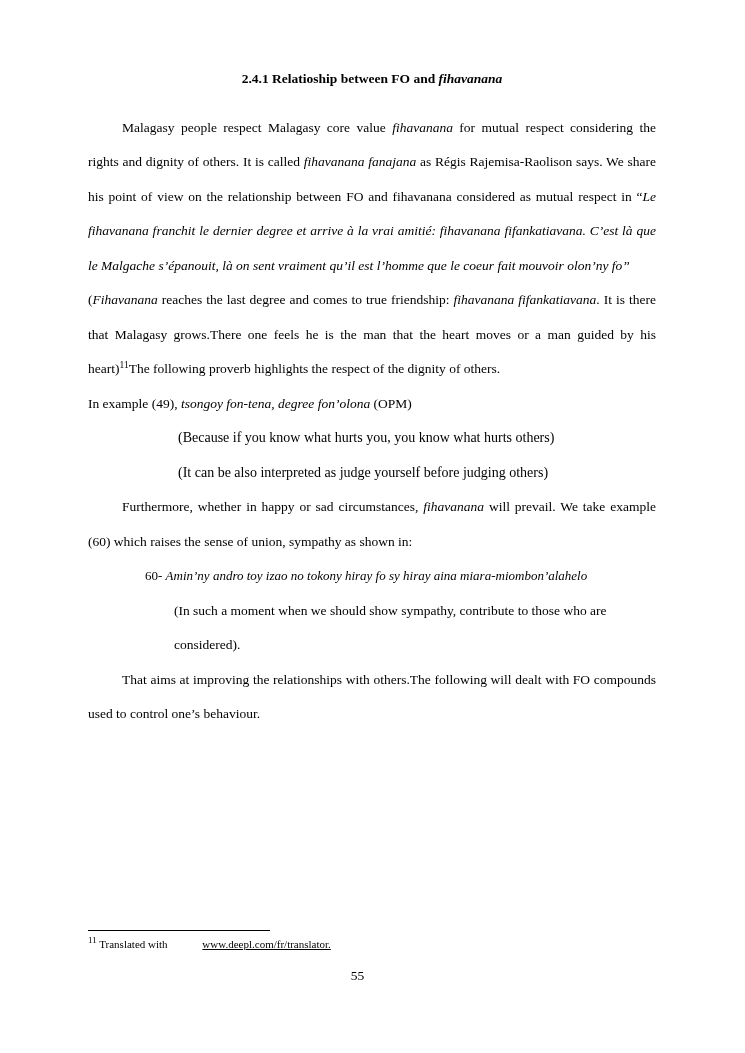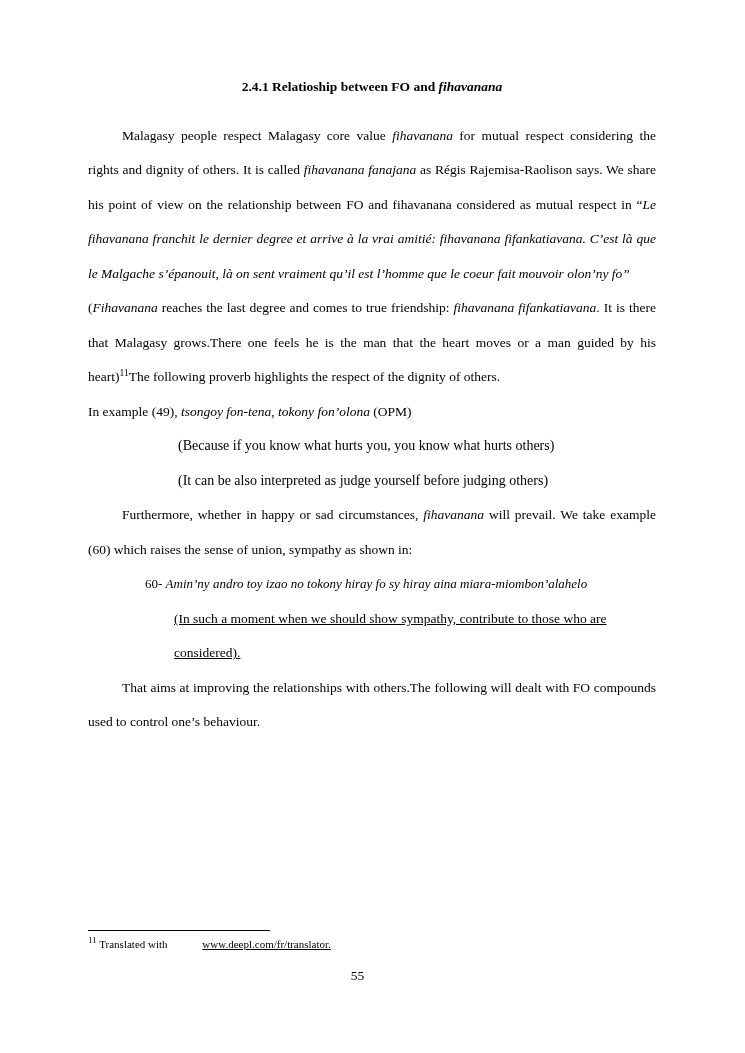--- a/index.html
+++ b/index.html
@@ -16,21 +16,21 @@
     width: 745px;
     height: 1053px;
     margin: 0 auto;
     background: #ffffff;
     box-sizing: border-box;
     overflow: hidden;
   }
   .content {
     position: absolute;
     left: 88px;
-    top: 78px;
+    top: 70px;
     width: 568px;
   }
   .heading {
     text-align: center;
     font-size: 13.5px;
     font-weight: bold;
     margin: 0 0 22px 0;
     line-height: 1.4;
   }
   .heading .ital {
@@ -77,21 +77,20 @@
     text-indent: 0;
   }
   .gloss-block {
     font-size: 13.5px;
     line-height: 34.5px;
     margin: 0;
     padding-left: 86px;
   }
   .gloss-block .ln {
     display: block;
-    text-decoration: underline;
   }
   sup.fn {
     font-size: 9.5px;
     vertical-align: super;
     line-height: 0;
   }
   .footnote-area {
     position: absolute;
     left: 88px;
     top: 930px;
@@ -141,21 +140,21 @@
 
     <p class="body indent">
       <span>Malagasy people respect Malagasy core value </span><span class="ital">fihavanana</span><span> for mutual respect considering the rights and dignity of others. It is called </span><span class="ital">fihavanana fanajana</span><span> as Régis Rajemisa-Raolison says. We share his point of view on the relationship between FO and fihavanana considered as mutual respect in “</span><span class="ital">Le fihavanana franchit le dernier degree et arrive à la vrai amitié: fihavanana fifankatiavana. C’est là que le Malgache s’épanouit, là on sent vraiment qu’il est l’homme que le coeur fait mouvoir olon’ny fo”</span>
     </p>
 
     <p class="body noind">
       <span>(</span><span class="ital">Fihavanana</span><span> reaches the last degree and comes to true friendship: </span><span class="ital">fihavanana fifankatiavana</span><span>. It is there that Malagasy grows.There one feels he is the man that the heart moves or a man guided by his heart)</span><sup class="fn">11</sup><span>The following proverb highlights the respect of the dignity of others.</span>
     </p>
 
     <p class="body noind">
-      <span>In example (49), </span><span class="ital">tsongoy fon-tena, tokony fon’olona</span><span> (OPM)</span>
+      <span>In example (49), </span><span class="ital">tsongoy fon-tena, degree fon’olona</span><span> (OPM)</span>
     </p>
 
     <div class="center-block">
       <div>(Because if you know what hurts you, you know what hurts others)</div>
       <div>(It can be also interpreted as judge yourself before judging others)</div>
     </div>
 
     <p class="body indent">
       <span>Furthermore, whether in happy or sad circumstances, </span><span class="ital">fihavanana</span><span> will prevail. We take example (60) which raises the sense of union, sympathy as shown in:</span>
     </p>

